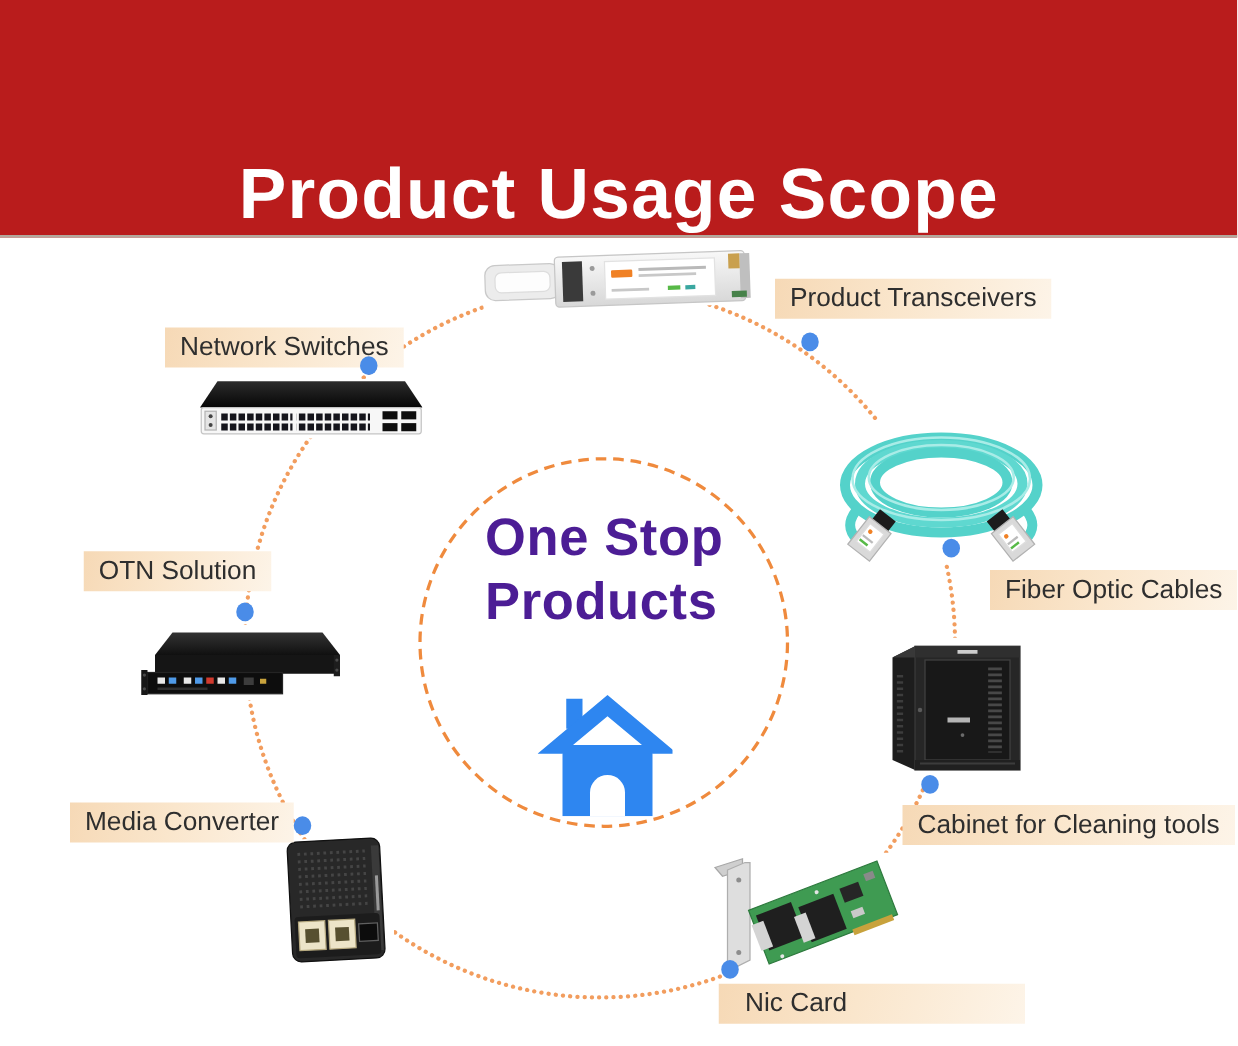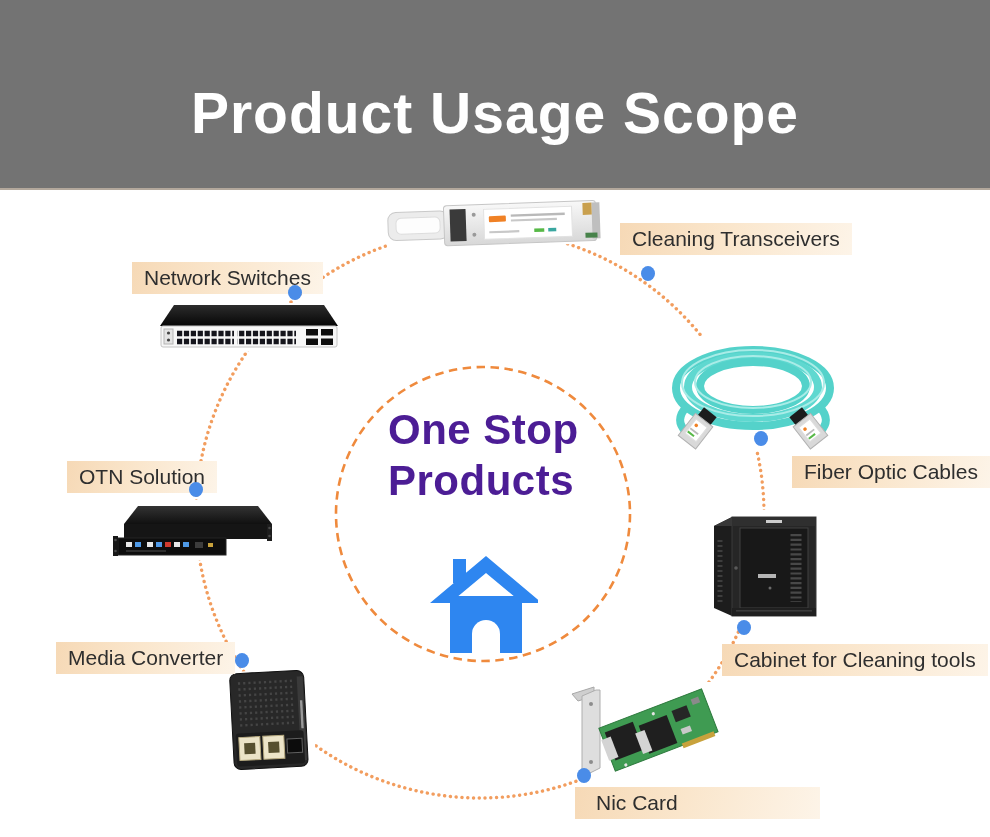--- a/index.html
+++ b/index.html
@@ -3,22 +3,22 @@
 <meta charset="utf-8">
 <style>
   html,body{margin:0;padding:0;background:#ffffff;}
   #canvas{
     position:relative;width:990px;height:837px;overflow:hidden;
     font-family:"Liberation Sans","DejaVu Sans",sans-serif;background:#ffffff;
   }
   
   .header{
     position:absolute;left:0;top:0;width:990px;height:188px;
-    background:#737373;border-bottom:2px solid #b3a89c;
-    display:flex;align-items:center;justify-content:center;z-index:5;
+    background:#b91c1c;border-bottom:2px solid #b3a89c;
+    display:flex;align-items:flex-end;justify-content:center;z-index:5;
   }
   .header h1{
     margin:0;padding-top:38px;color:#ffffff;font-size:57px;font-weight:700;
     letter-spacing:1px;
   }
   
   .circles{position:absolute;left:0;top:0;z-index:1;}
   
   .plabel{
     position:absolute;z-index:3;
@@ -248,22 +248,22 @@
         <rect x="144" y="32" width="8" height="6" fill="#8a8a8a"></rect>
         <rect x="124" y="56" width="10" height="6" fill="#c9c9c9"></rect>
         <rect x="120" y="70" width="34" height="5" fill="#c8a23c"></rect>
         <circle cx="60" cy="70" r="1.6" fill="#e5e5e5"></circle>
         <circle cx="104" cy="32" r="1.6" fill="#e5e5e5"></circle>
       </g>
     </svg>
   </div>
 
   <div class="plabel" style="left:132px;top:242px;margin-top:20px;">Network Switches</div>
-  <div class="plabel" style="left:620px;top:223px;">Cleaning Transceivers</div>
-  <div class="plabel" style="left:67px;top:461px;">OTN Solution</div>
+  <div class="plabel" style="left:620px;top:223px;">Product Transceivers</div>
+  <div class="plabel" style="left:67px;top:441px;">OTN Solution</div>
   <div class="plabel" style="left:760px;top:456px;margin-left:32px;">Fiber Optic Cables</div>
   <div class="plabel" style="left:56px;top:617px;margin-top:25px;">Media Converter</div>
   <div class="plabel" style="left:722px;top:644px;">Cabinet for Cleaning tools</div>
   <div class="plabel" style="left:575px;top:787px;width:212px;padding-left:21px;">Nic Card</div>
 
   <div class="dot" style="left:288px;top:285px;"></div>
   <div class="dot" style="left:641px;top:266px;"></div>
   <div class="dot" style="left:189px;top:482px;"></div>
   <div class="dot" style="left:754px;top:431px;"></div>
   <div class="dot" style="left:235px;top:653px;"></div>

